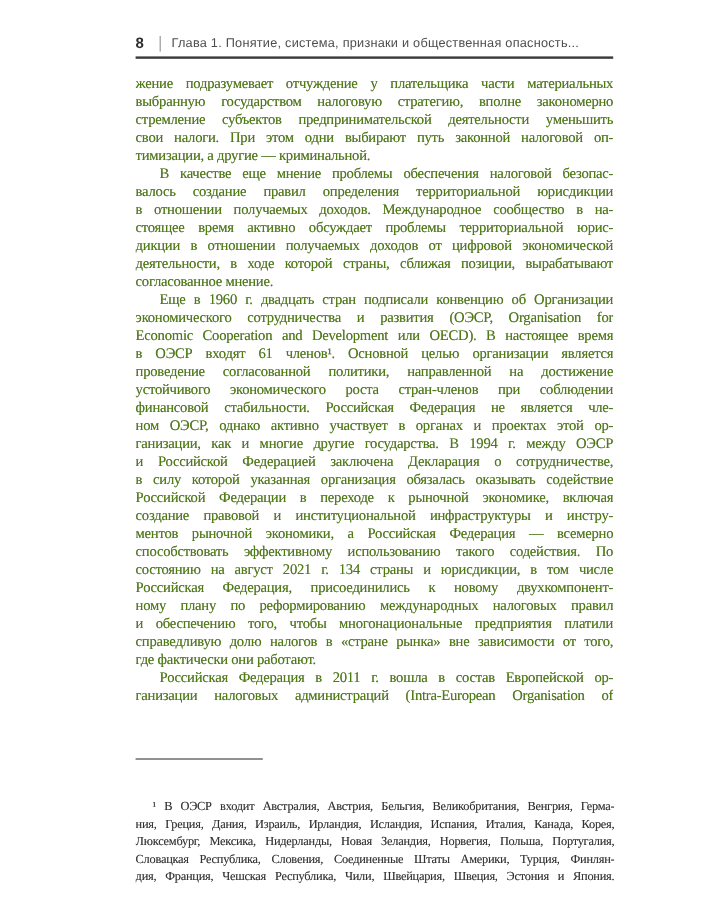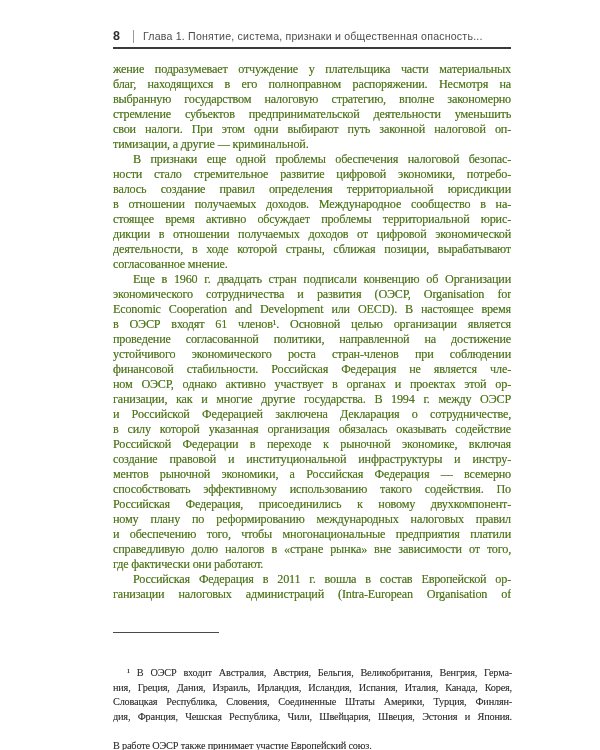--- a/index.html
+++ b/index.html
@@ -111,27 +111,25 @@
   <div class="header-row">
     <span class="pagenum">8</span>
     <span class="hdr-sep"></span>
     <span class="chapter">Глава 1.  Понятие, система, признаки и общественная опасность...</span>
   </div>
 
   <div class="header-rule"></div>
 
   <div class="body-text">
       <div class="bline">жение подразумевает отчуждение у плательщика части материальных</div>
-      <div class="bline">благ, находящихся в его полноправном распоряжении. Несмотря на</div>
       <div class="bline">выбранную государством налоговую стратегию, вполне закономерно</div>
       <div class="bline">стремление субъектов предпринимательской деятельности уменьшить</div>
       <div class="bline">свои налоги. При этом одни выбирают путь законной налоговой оп-</div>
       <div class="bline lastline">тимизации, а другие — криминальной.</div>
-      <div class="bline indent">В признаки еще одной проблемы обеспечения налоговой безопас-</div>
-      <div class="bline">ности стало стремительное развитие цифровой экономики, потребо-</div>
+      <div class="bline indent">В качестве еще мнение проблемы обеспечения налоговой безопас-</div>
       <div class="bline">валось создание правил определения территориальной юрисдикции</div>
       <div class="bline">в отношении получаемых доходов. Международное сообщество в на-</div>
       <div class="bline">стоящее время активно обсуждает проблемы территориальной юрис-</div>
       <div class="bline">дикции в отношении получаемых доходов от цифровой экономической</div>
       <div class="bline">деятельности, в ходе которой страны, сближая позиции, вырабатывают</div>
       <div class="bline lastline">согласованное мнение.</div>
       <div class="bline indent">Еще в 1960 г. двадцать стран подписали конвенцию об Организации</div>
       <div class="bline">экономического сотрудничества и развития (ОЭСР, Organisation for</div>
       <div class="bline">Economic Cooperation and Development или OECD). В настоящее время</div>
       <div class="bline">в ОЭСР входят 61 членов¹. Основной целью организации является</div>
@@ -139,32 +137,34 @@
       <div class="bline">устойчивого экономического роста стран-членов при соблюдении</div>
       <div class="bline">финансовой стабильности. Российская Федерация не является чле-</div>
       <div class="bline">ном ОЭСР, однако активно участвует в органах и проектах этой ор-</div>
       <div class="bline">ганизации, как и многие другие государства. В 1994 г. между ОЭСР</div>
       <div class="bline">и Российской Федерацией заключена Декларация о сотрудничестве,</div>
       <div class="bline">в силу которой указанная организация обязалась оказывать содействие</div>
       <div class="bline">Российской Федерации в переходе к рыночной экономике, включая</div>
       <div class="bline">создание правовой и институциональной инфраструктуры и инстру-</div>
       <div class="bline">ментов рыночной экономики, а Российская Федерация — всемерно</div>
       <div class="bline">способствовать эффективному использованию такого содействия. По</div>
+      <div class="bline">состоянию на август 2021 г. 134 страны и юрисдикции, в том числе</div>
       <div class="bline">Российская Федерация, присоединились к новому двухкомпонент-</div>
       <div class="bline">ному плану по реформированию международных налоговых правил</div>
       <div class="bline">и обеспечению того, чтобы многонациональные предприятия платили</div>
       <div class="bline">справедливую долю налогов в «стране рынка» вне зависимости от того,</div>
       <div class="bline lastline">где фактически они работают.</div>
       <div class="bline indent">Российская Федерация в 2011 г. вошла в состав Европейской ор-</div>
       <div class="bline">ганизации налоговых администраций (Intra-European Organisation of</div>
     </div>
 
   <div class="fn-rule"></div>
 
   <div class="footnote">
       <div class="fline indent-fn">¹ В ОЭСР входит Австралия, Австрия, Бельгия, Великобритания, Венгрия, Герма-</div>
       <div class="fline">ния, Греция, Дания, Израиль, Ирландия, Исландия, Испания, Италия, Канада, Корея,</div>
+      <div class="fline">Люксембург, Мексика, Нидерланды, Новая Зеландия, Норвегия, Польша, Португалия,</div>
       <div class="fline">Словацкая Республика, Словения, Соединенные Штаты Америки, Турция, Финлян-</div>
       <div class="fline">дия, Франция, Чешская Республика, Чили, Швейцария, Швеция, Эстония и Япония.</div>
       <div class="fline lastline">В работе ОЭСР также принимает участие Европейский союз.</div>
     </div>
 
 </div>
 
 </body></html>

